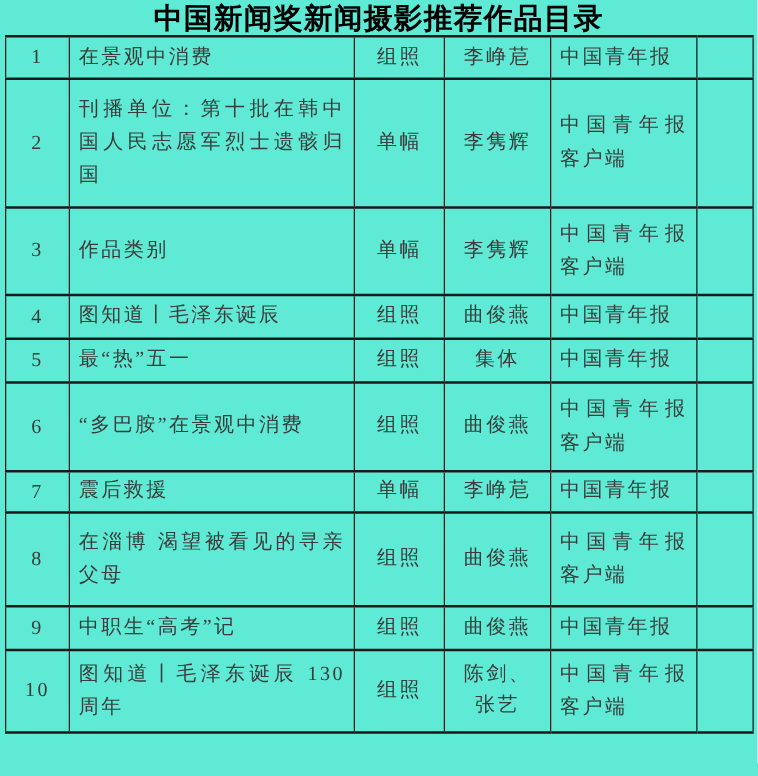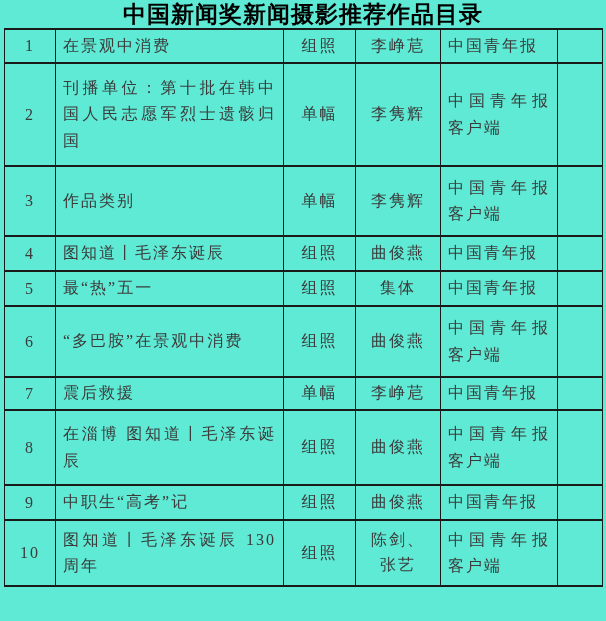--- a/index.html
+++ b/index.html
@@ -156,21 +156,21 @@
       <td class="cell-no">7</td>
       <td class="cell-title">震后救援</td>
       <td class="cell-category">单幅</td>
       <td class="cell-author">李峥苨</td>
       <td class="cell-publisher">中国青年报</td>
       <td class="cell-note"></td>
     </tr>
 
     <tr class="row-8">
       <td class="cell-no">8</td>
-      <td class="cell-title">在淄博 图知道丨毛泽东诞辰</td>
+      <td class="cell-title">在淄博 渴望被看见的寻亲父母</td>
       <td class="cell-category">组照</td>
       <td class="cell-author">曲俊燕</td>
       <td class="cell-publisher">中国青年报客户端</td>
       <td class="cell-note"></td>
     </tr>
 
     <tr class="row-9">
       <td class="cell-no">9</td>
       <td class="cell-title">中职生“高考”记</td>
       <td class="cell-category">组照</td>

